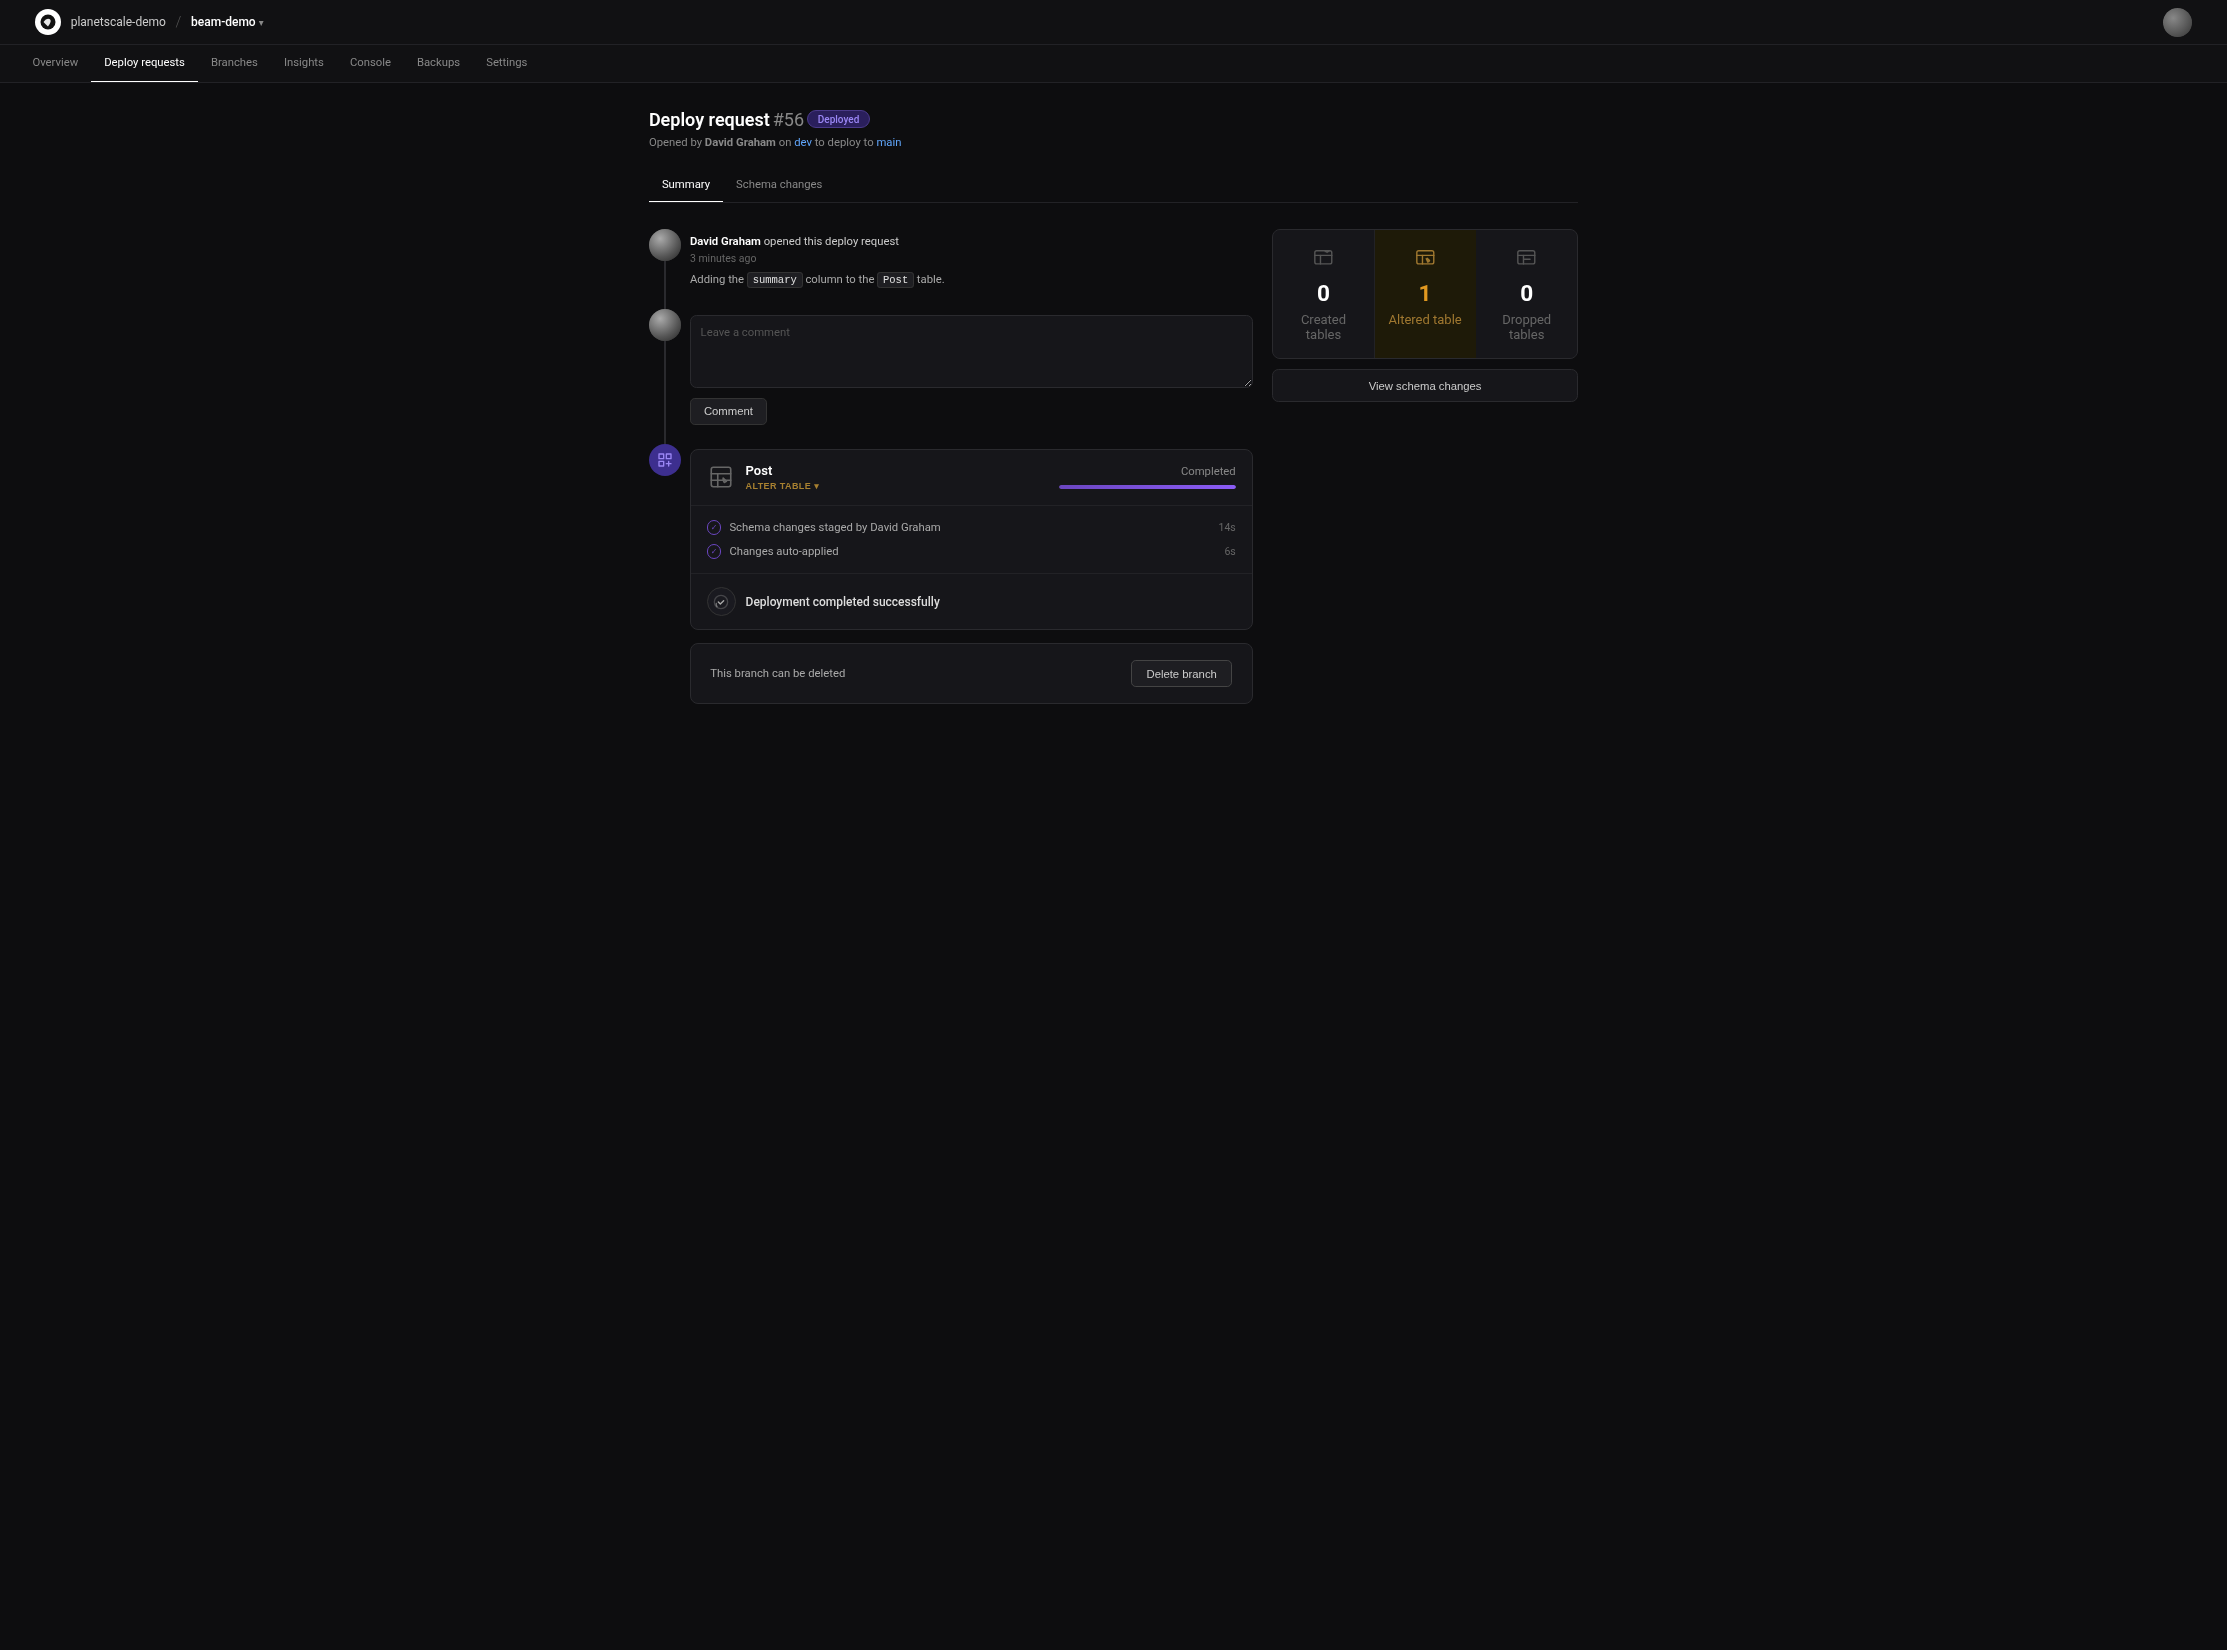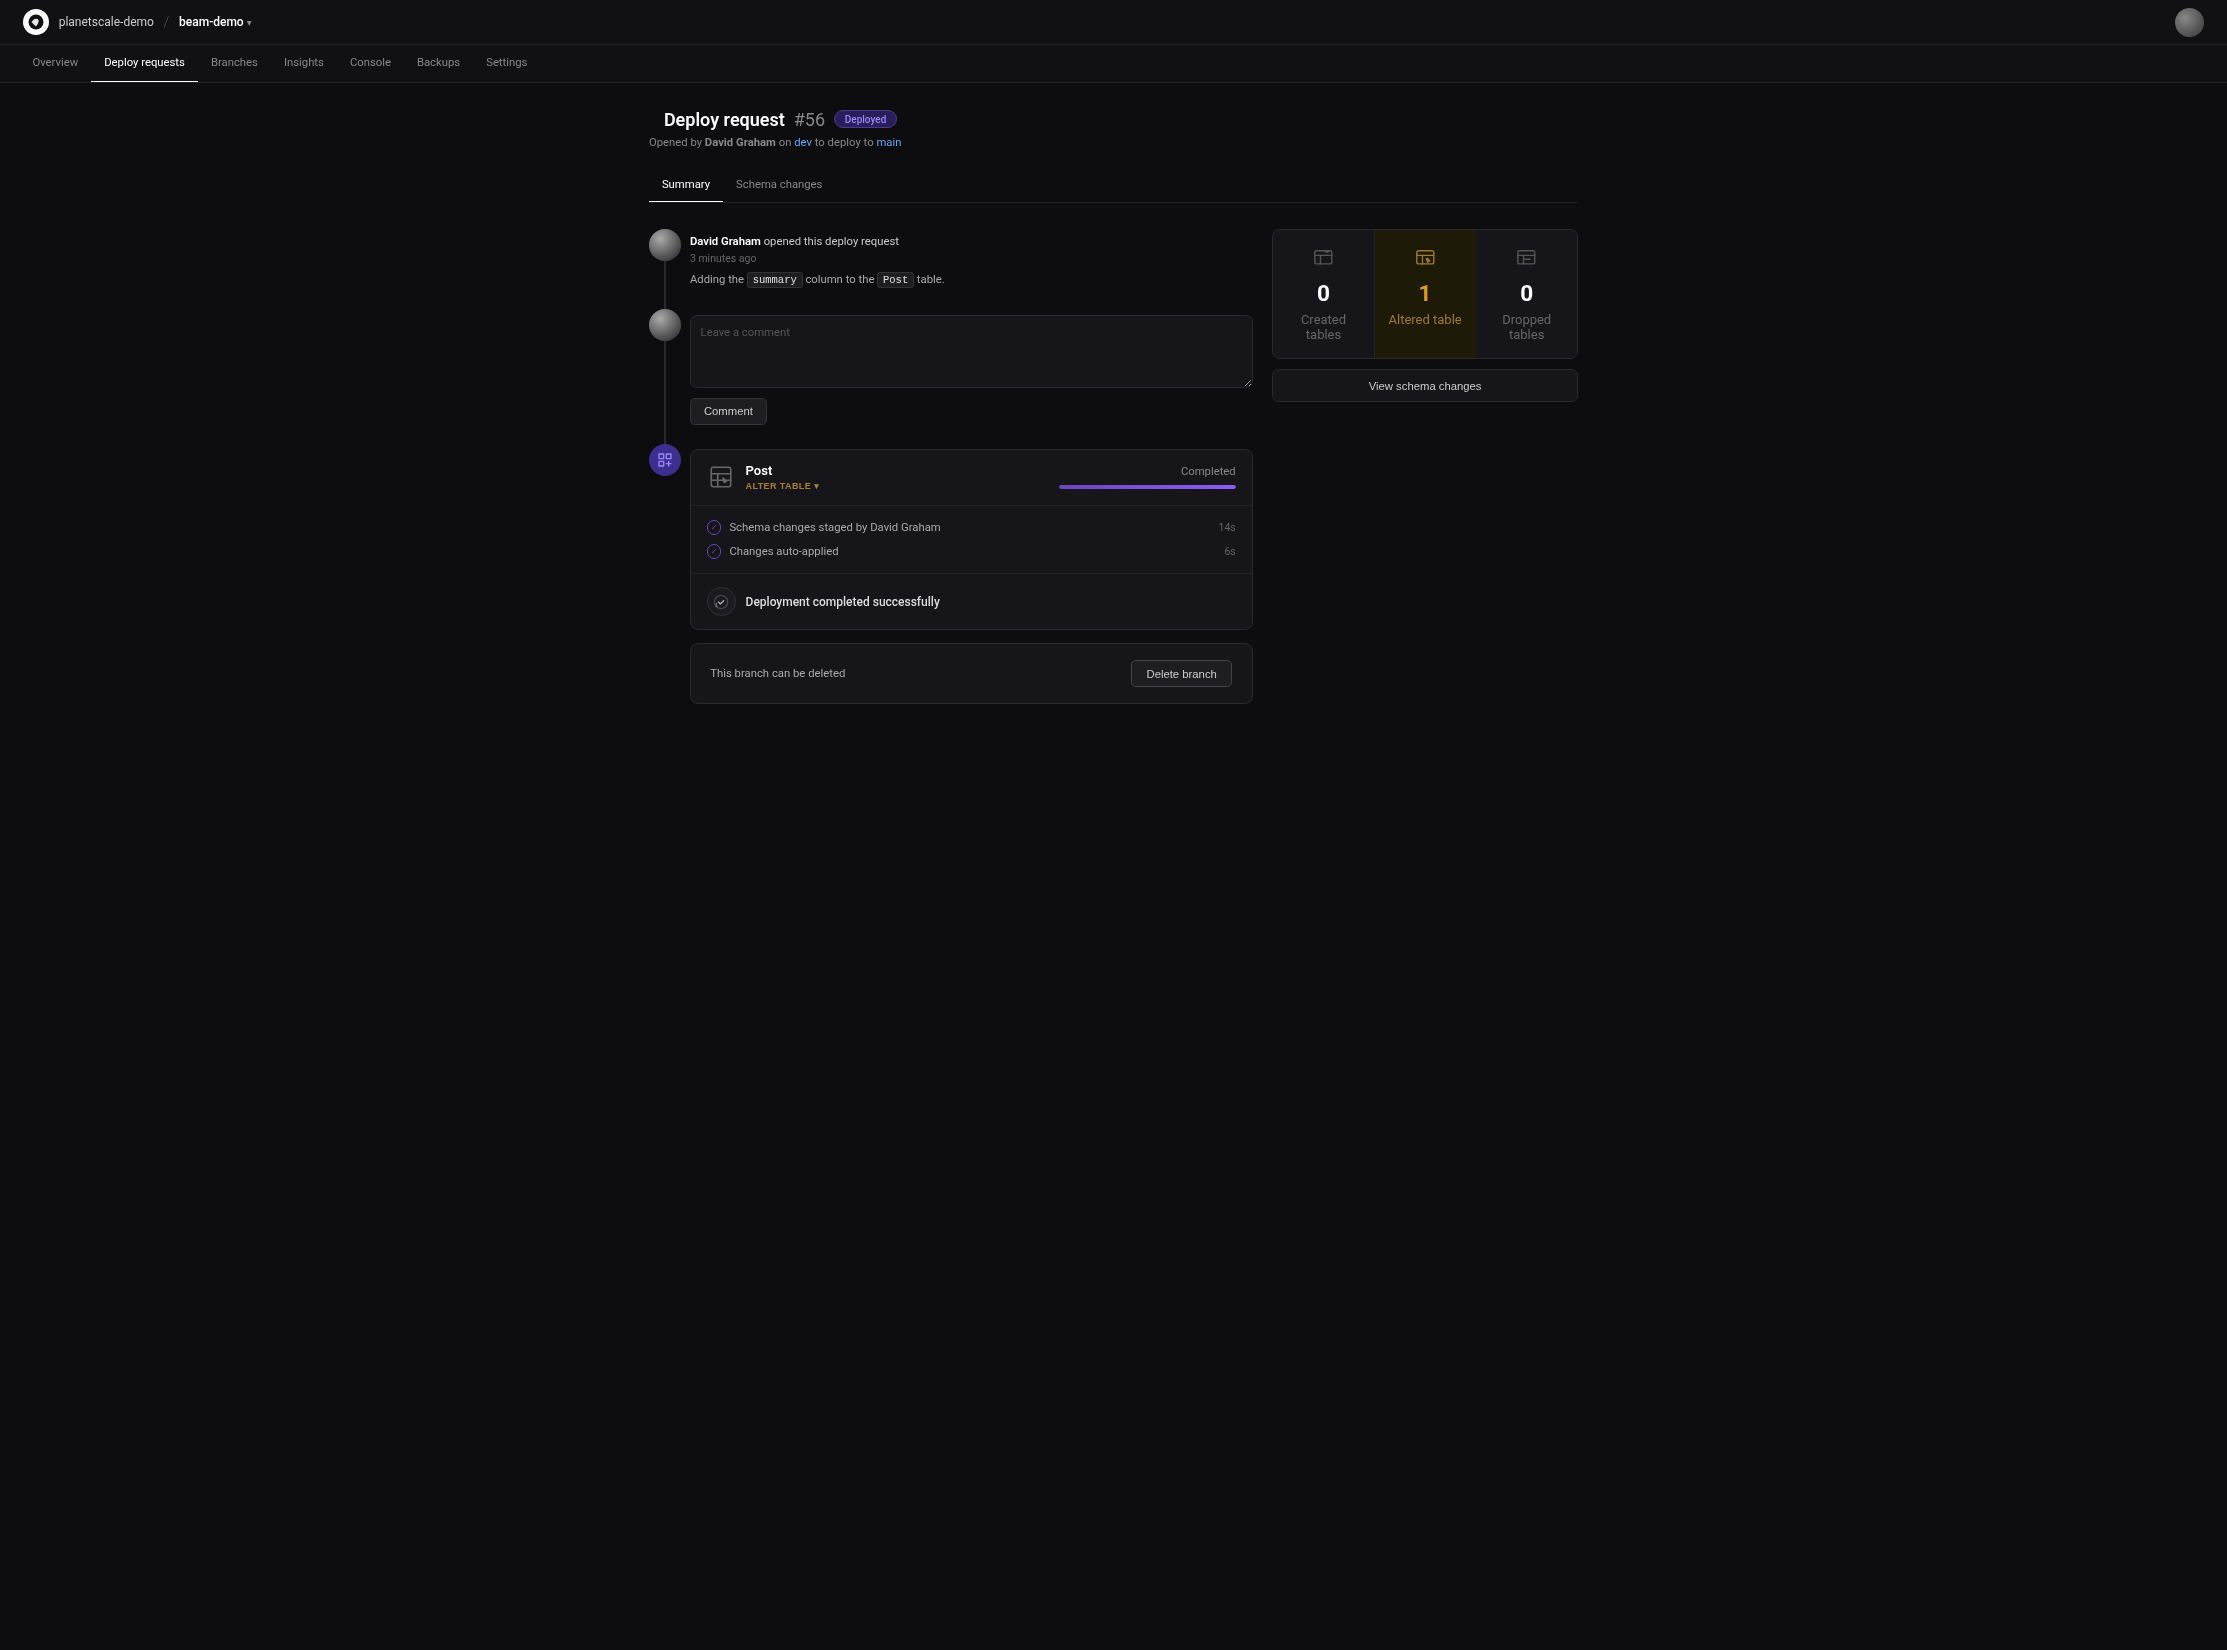--- a/index.html
+++ b/index.html
@@ -12,21 +12,21 @@
       min-height: 100vh;
     }
 
     
     .topbar {
       display: flex;
       align-items: center;
       justify-content: space-between;
       background: #111113;
       border-bottom: 0.8px solid #222226;
-      padding: 0 23px;
+      padding: 0 35px;
       height: 45px;
     }
 
     .topbar-left {
       display: flex;
       align-items: center;
       gap: 9.7px;
     }
 
     .logo {
@@ -126,23 +126,22 @@
     }
 
     
     .deploy-header {
       margin-bottom: 19.4px;
     }
 
     .deploy-title-row {
       display: flex;
       align-items: center;
-      gap: 9px;
+      gap: 3px;
       margin-bottom: 6.5px;
-      margin-left: 15px;
     }
 
     .deploy-title {
       font-size: 18px;
       font-weight: 600;
       color: #fff;
     }
 
     .deploy-number {
       font-size: 18px;

